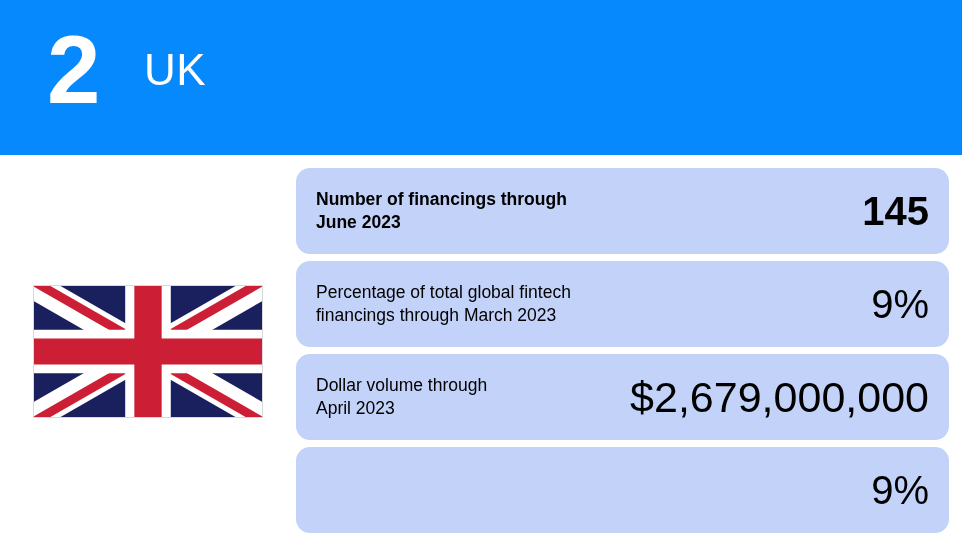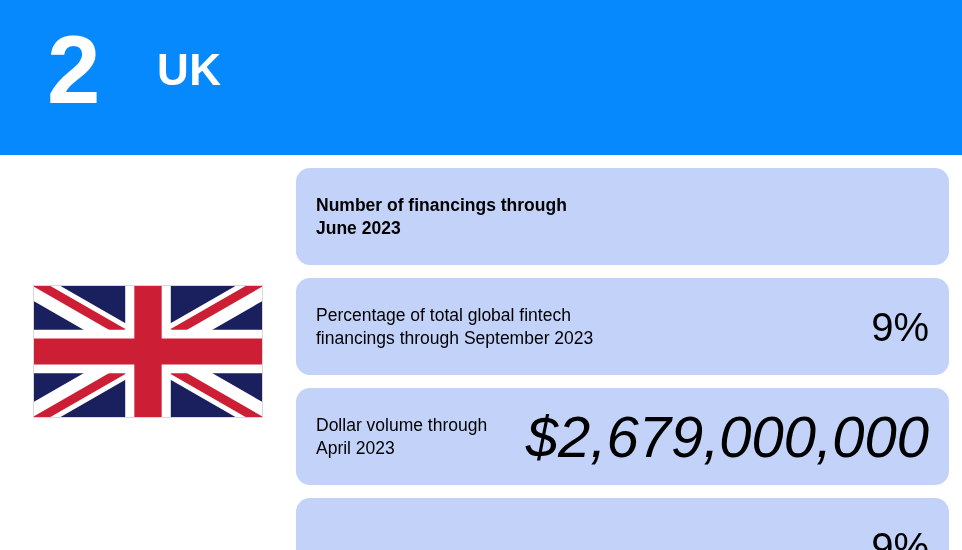--- a/index.html
+++ b/index.html
@@ -29,24 +29,24 @@
     left: 47px;
     top: 22px;
     font-size: 96px;
     font-weight: bold;
     color: #ffffff;
     line-height: 1;
     letter-spacing: -1px;
   }
   #country-name {
     position: absolute;
-    left: 157px;
+    left: 144px;
     top: 48px;
     font-size: 44px;
-    font-weight: bold;
+    font-weight: normal;
     color: #ffffff;
     line-height: 1;
     letter-spacing: 0.5px;
   }
 
   
   #flag-wrap {
     position: absolute;
     left: 33px;
     top: 285px;
@@ -64,22 +64,22 @@
 
   
   #stats-panel {
     position: absolute;
     left: 296px;
     top: 168px;
     width: 653px;
   }
   .stat-row {
     position: relative;
-    height: 97px;
-    margin-bottom: 13px;
+    height: 86px;
+    margin-bottom: 7px;
     background: #c3d2f8;
     border-radius: 14px;
     box-sizing: border-box;
   }
   .stat-label {
     position: absolute;
     left: 20px;
     top: 50%;
     transform: translateY(-50%);
     font-size: 17.5px;
@@ -95,22 +95,21 @@
     font-size: 40px;
     line-height: 1;
     color: #000000;
     white-space: nowrap;
   }
   .bold .stat-label,
   .bold .stat-value {
     font-weight: bold;
   }
   .stat-value.big {
-    font-size: 58px;
-    font-style: italic;
+    font-size: 43px;
   }
 </style>
 </head>
 <body>
 
 <div id="header-band">
   <div id="rank-number">2</div>
   <div id="country-name">UK</div>
 </div>
 
@@ -145,25 +144,26 @@
     <path d="M30,0 L30,36" stroke="#cc1f35" stroke-width="7.2"></path>
     <path d="M0,18 L60,18" stroke="#cc1f35" stroke-width="7.2"></path>
   </svg>
 </div>
 
 <div id="stats-panel">
 
   <div class="stat-row bold">
     <div class="stat-label">Number of financings through
 June 2023</div>
+    <div class="stat-value">145</div>
   </div>
 
   <div class="stat-row">
     <div class="stat-label">Percentage of total global fintech
-financings through September 2023</div>
+financings through March 2023</div>
     <div class="stat-value">9%</div>
   </div>
 
   <div class="stat-row">
     <div class="stat-label">Dollar volume through
 April 2023</div>
     <div class="stat-value big">$2,679,000,000</div>
   </div>
 
   <div class="stat-row">

